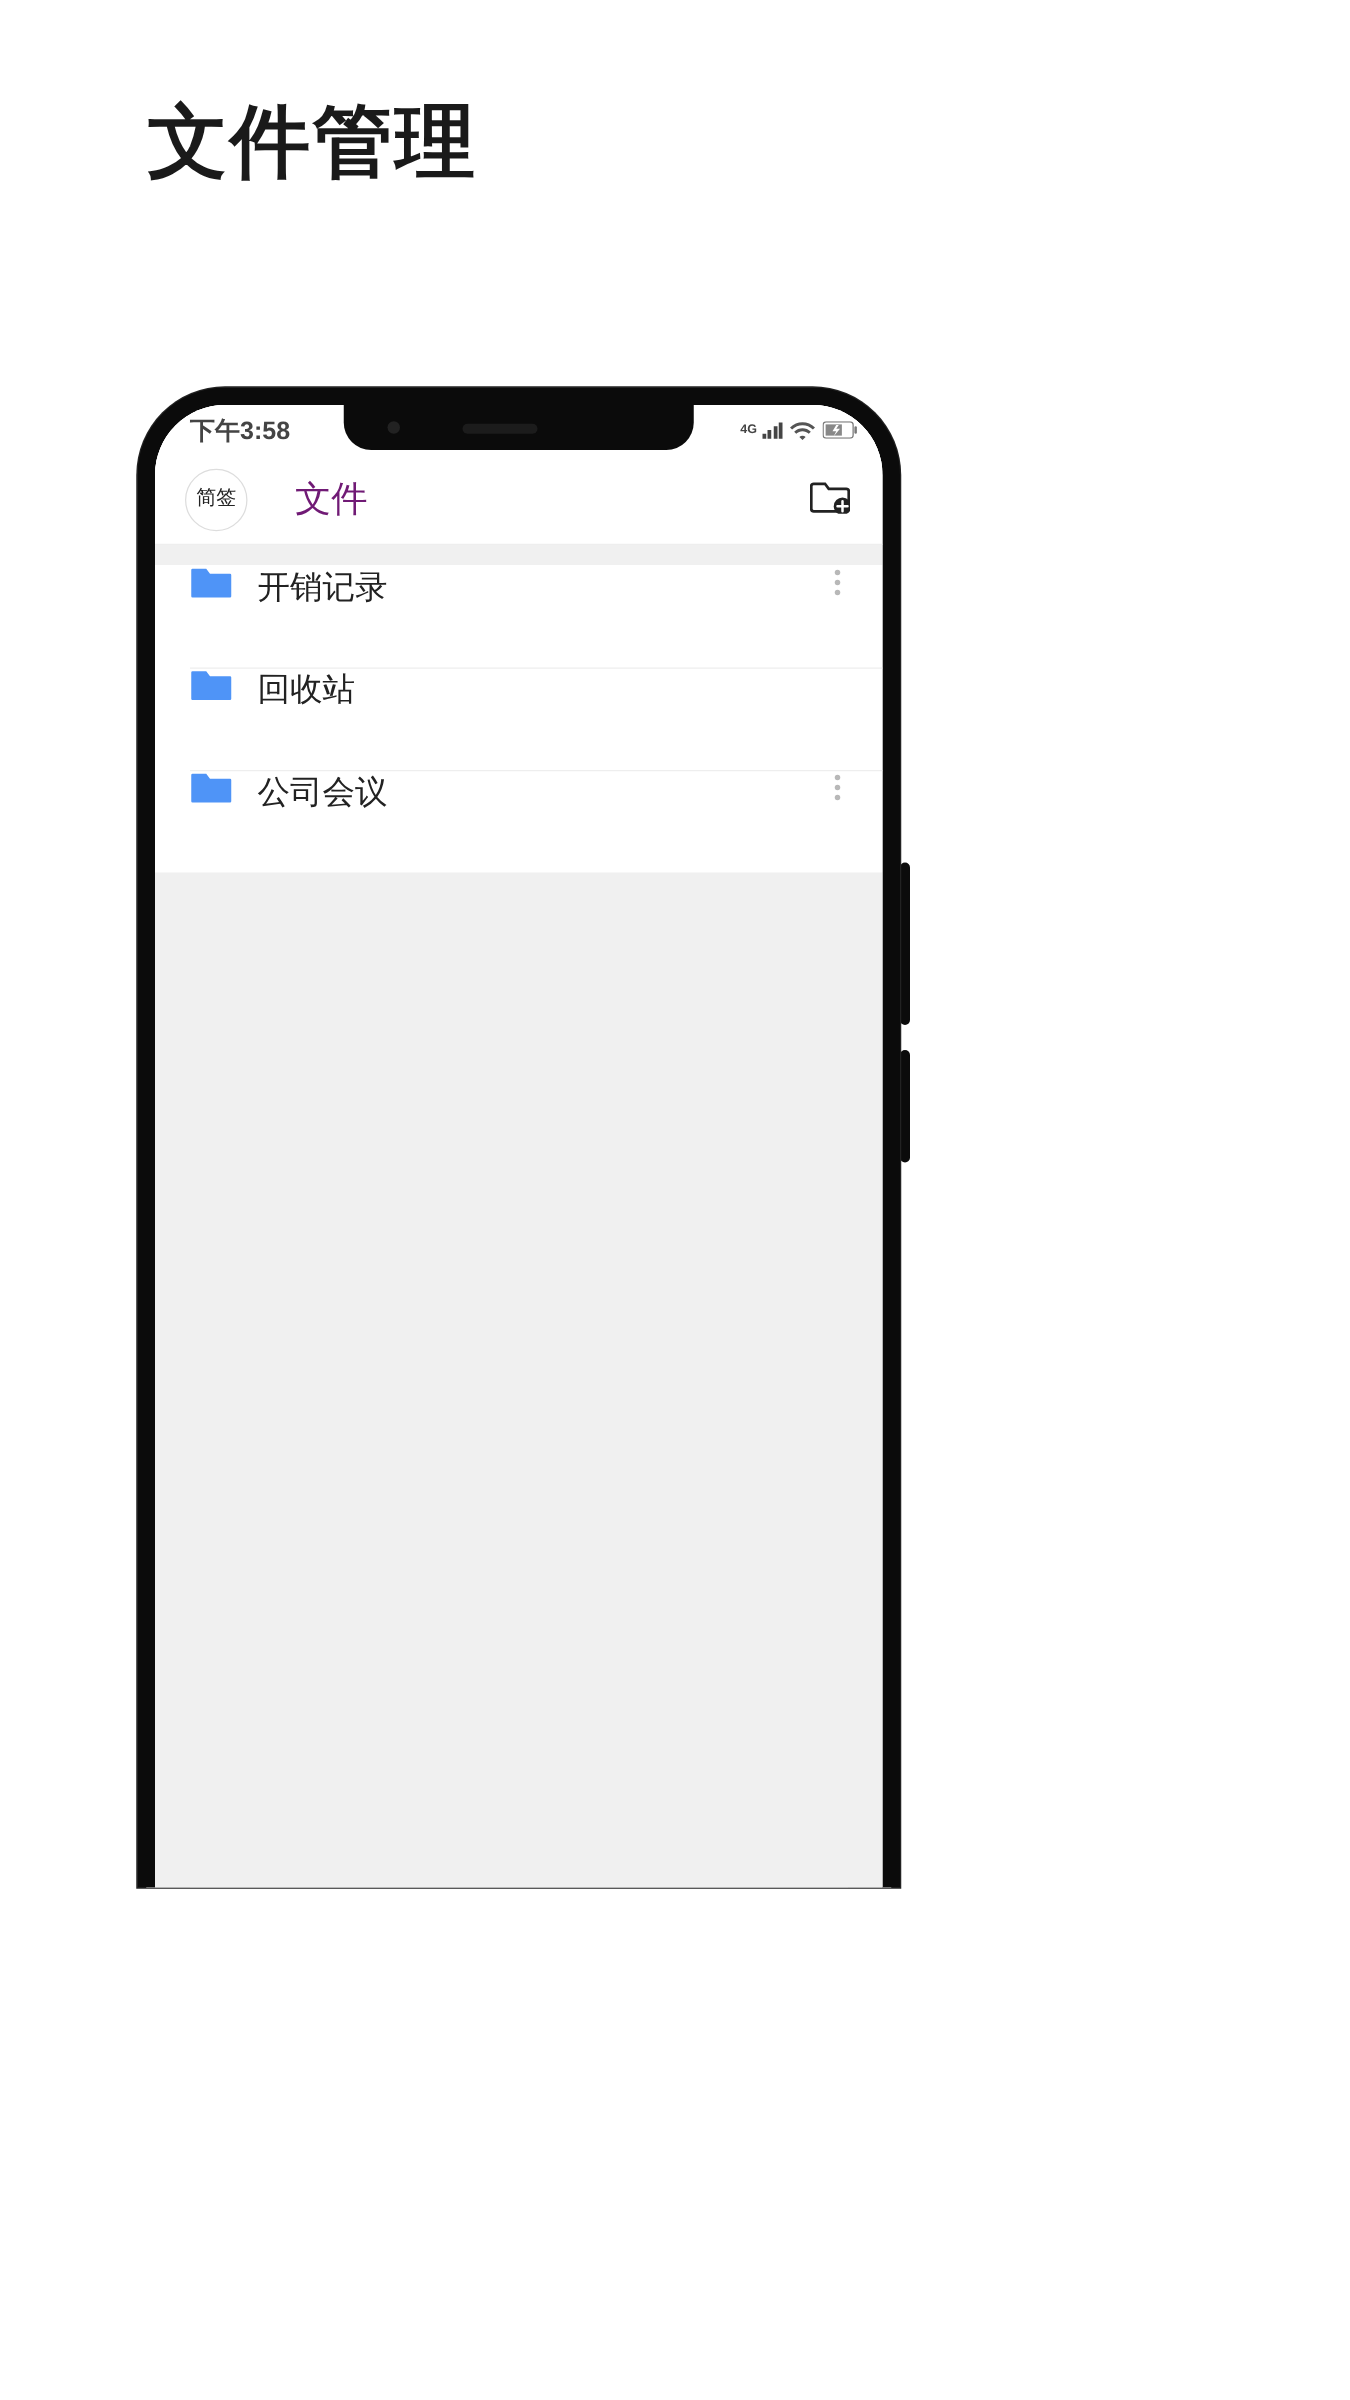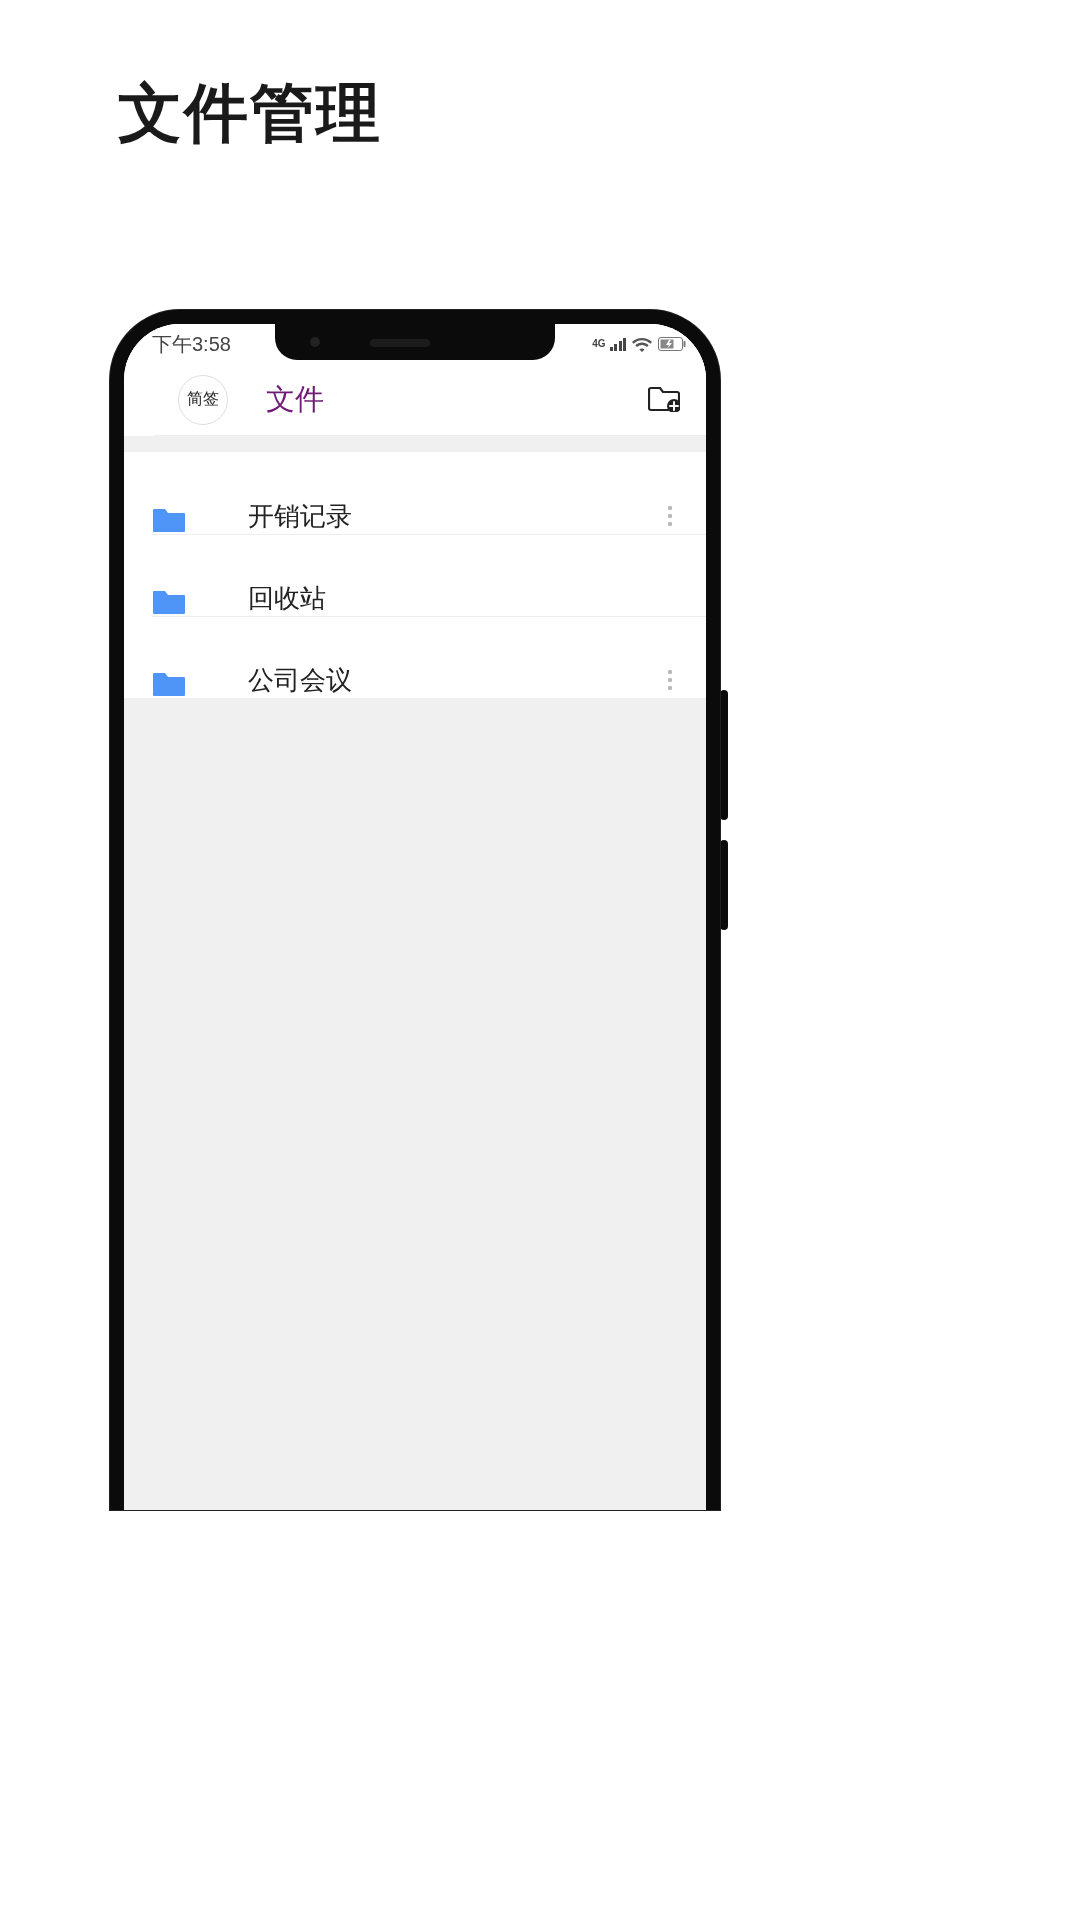--- a/index.html
+++ b/index.html
@@ -86,21 +86,21 @@
     .status-bar {
       height: 40px;
       background: #ffffff;
       display: flex;
       align-items: center;
       justify-content: space-between;
       padding: 0 20px 0 28px;
       font-size: 20px;
       color: #444;
     }
-    .status-time { font-weight: 400; }
+    .status-time { font-weight: 700; }
     .status-icons { display: flex; align-items: center; gap: 6px; }
     .status-4g {
       font-size: 10px;
       font-weight: 600;
       line-height: 1;
       margin-right: -2px;
       display: flex;
       flex-direction: column;
     }
     .signal-bars { display: flex; align-items: flex-end; gap: 1.5px; height: 14px; }
@@ -110,21 +110,20 @@
     .signal-bars span:nth-child(3){height:10px}
     .signal-bars span:nth-child(4){height:13px}
     .wifi-icon svg, .battery-icon svg { display: block; }
     .app-bar {
       height: 72px;
       background: #ffffff;
       display: flex;
       align-items: center;
       padding: 0 24px 0 24px;
       border-bottom: 1px solid #eee;
-      margin-left: 30px;
     }
     .app-badge {
       width: 50px; height: 50px;
       border: 1px solid #ddd;
       border-radius: 50%;
       display: flex; align-items: center; justify-content: center;
       font-size: 16px; line-height: 1.05;
       color: #222;
       text-align: center;
       background: #fff;
@@ -136,25 +135,24 @@
       margin-left: 38px;
     }
     .spacer { flex: 1; }
     .add-folder-btn { width: 36px; height: 36px; display:flex; align-items:center; justify-content:center; }
     .list-gap { height: 16px; background: #f0f0f0; }
     .folder-list {
       background: #ffffff;
     }
     .folder-item {
       display: flex;
-      align-items: flex-end;
+      align-items: flex-start;
       height: 82px;
       padding: 0 20px 0 28px;
       position: relative;
-      gap: 42px;
     }
     .folder-item + .folder-item::before {
       content: "";
       position: absolute;
       left: 28px; right: 0; top: 0;
       height: 1px;
       background: #eee;
     }
     .folder-icon { width: 34px; height: 28px; flex-shrink:0; }
     .folder-label {

